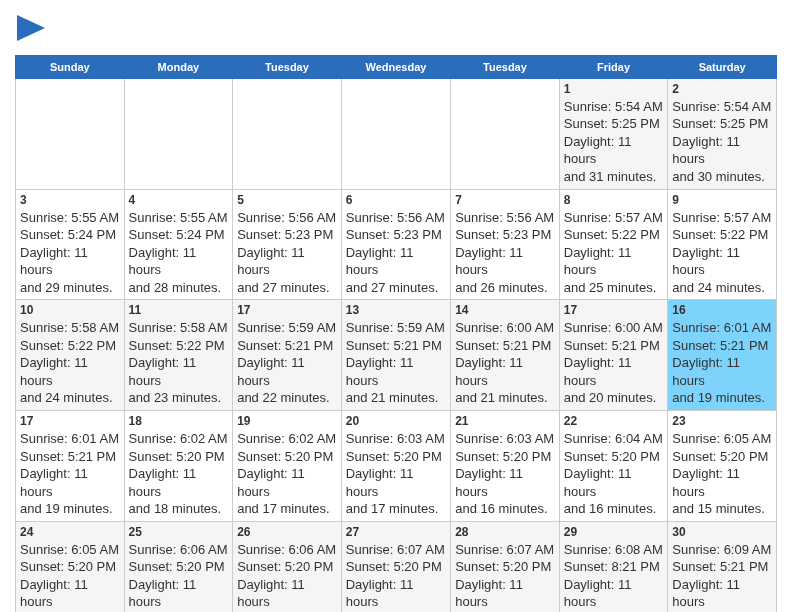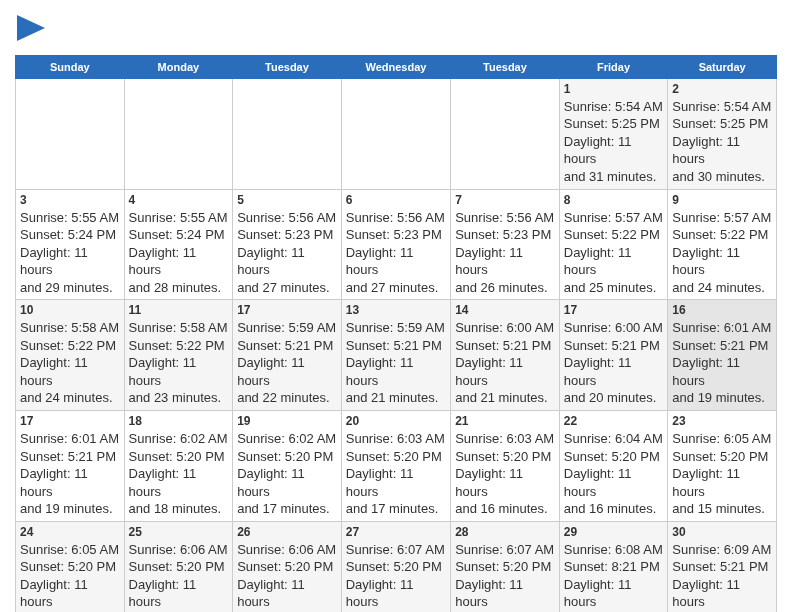--- a/index.html
+++ b/index.html
@@ -239,21 +239,21 @@
 Daylight: 11 hours
 and 21 minutes.</div>
           </td>
           <td style="background: rgb(245, 245, 245);">
             <span class="day-num">17</span>
             <div class="day-info" style="white-space: pre-line;">Sunrise: 6:00 AM
 Sunset: 5:21 PM
 Daylight: 11 hours
 and 20 minutes.</div>
           </td>
-          <td style="background: #e5e5e5;">
+          <td style="background: #7dd3fc;">
             <span class="day-num">16</span>
             <div class="day-info" style="white-space: pre-line;">Sunrise: 6:01 AM
 Sunset: 5:21 PM
 Daylight: 11 hours
 and 19 minutes.</div>
           </td>
         </tr>
         <tr>
           <td style="background: rgb(255, 255, 255); margin-left: 37px;">
             <span class="day-num">17</span>

